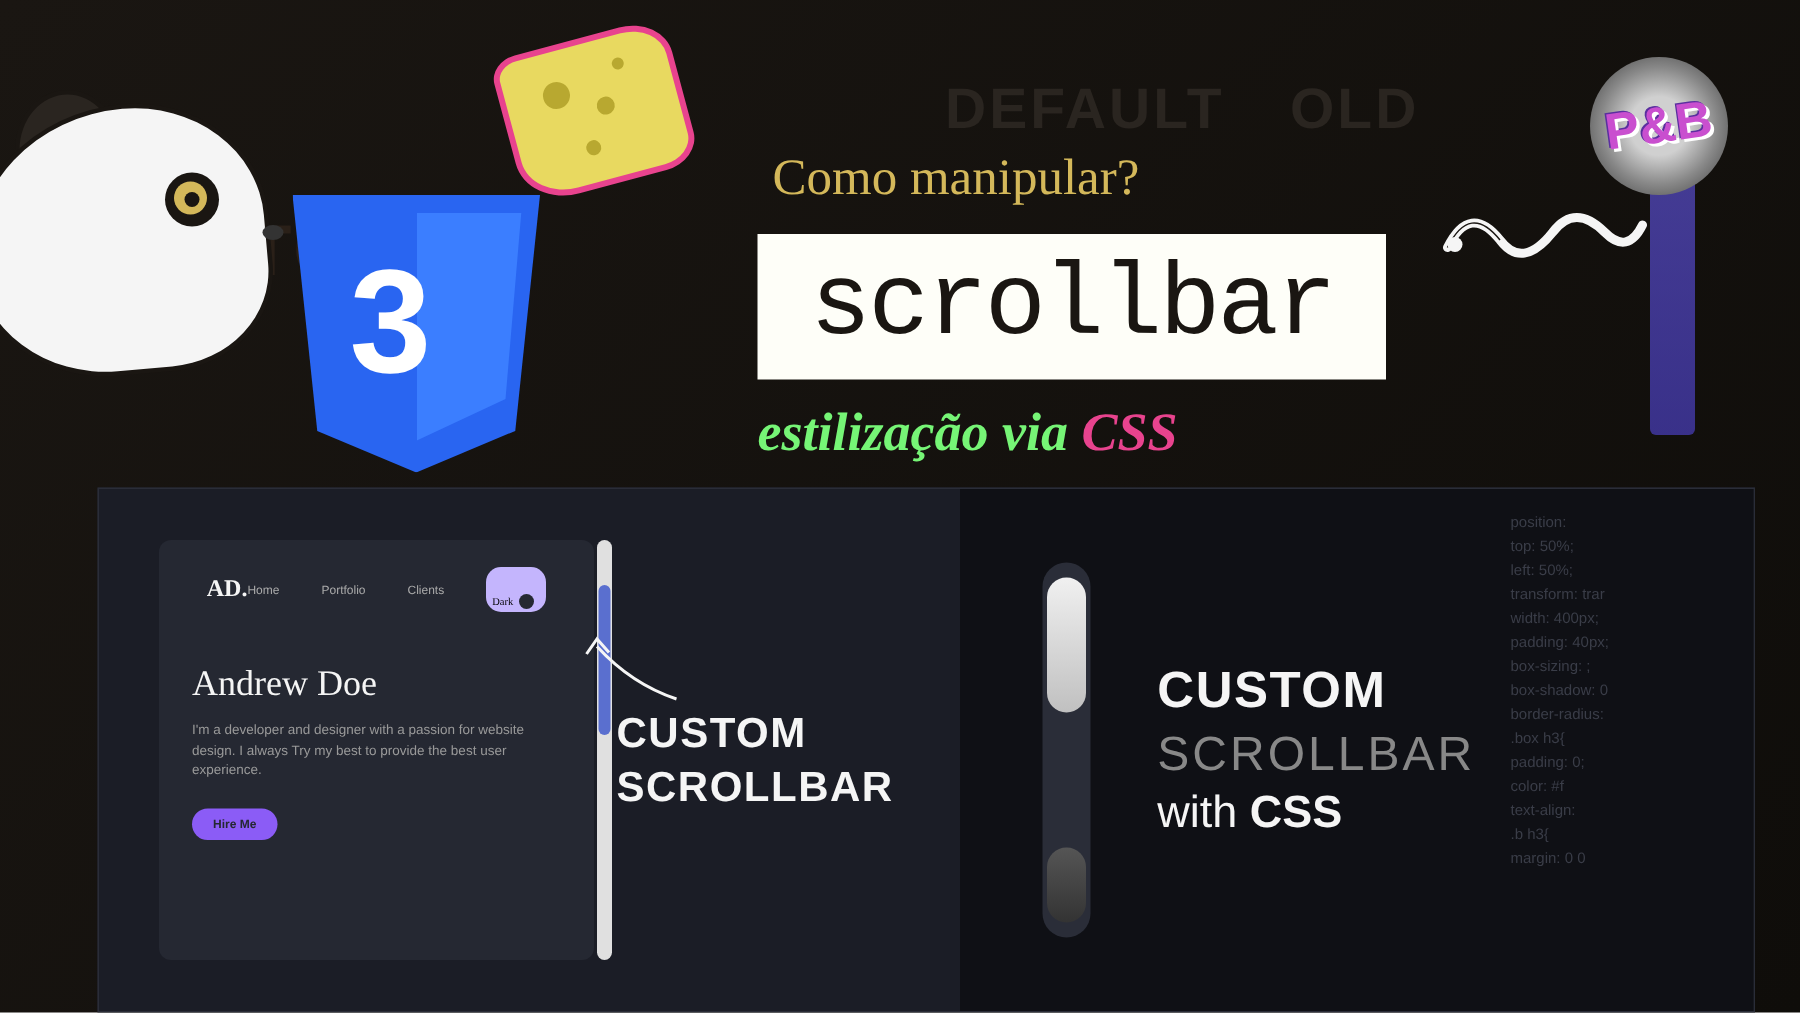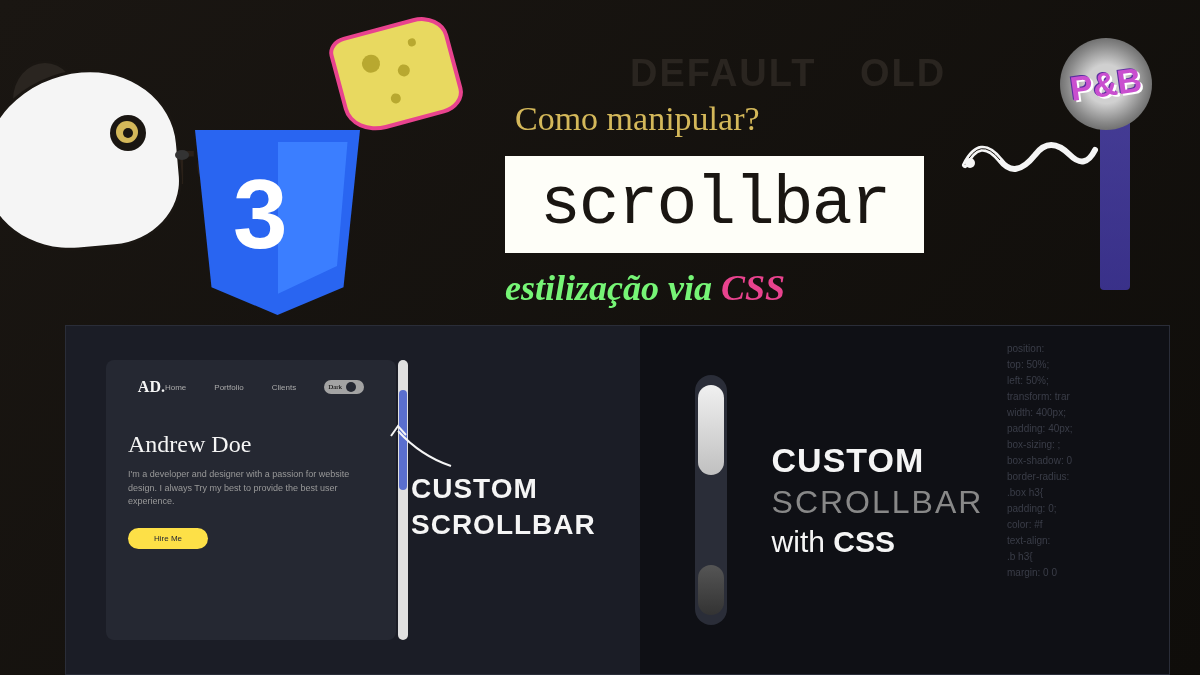--- a/index.html
+++ b/index.html
@@ -232,23 +232,23 @@
   display: flex;
   gap: 28px;
   align-items: center;
 }
 .mini-link {
   color: #aaa;
   font-size: 8px;
   font-family: Arial, sans-serif;
 }
 .mini-toggle {
-  background: #a3a3a3;
+  background: #c4b5fd;
   border-radius: 10px;
-  padding: 2px 8px 2px 4px;
+  padding: 18px 8px 2px 4px;
   font-size: 7px;
   display: flex;
   align-items: center;
   gap: 4px;
 }
 .mini-toggle::after {
   content: '';
   width: 10px;
   height: 10px;
   background: #252832;
@@ -267,27 +267,28 @@
   margin-bottom: 10px;
 }
 .mini-hero-desc {
   color: #999;
   font-size: 9px;
   font-family: Arial, sans-serif;
   line-height: 1.5;
   margin-bottom: 18px;
 }
 .mini-btn {
-  background: #fde047;
+  background: #8b5cf6;
   color: #252832;
   border-radius: 14px;
-  padding: 6px 26px;
+  padding: 6px 14px;
   font-size: 8px;
   font-family: Arial, sans-serif;
   display: inline-block;
+  font-weight: bold;
 }
 .mini-scrollbar {
   position: absolute;
   right: -12px;
   top: 0;
   width: 10px;
   height: 100%;
   background: #e0e0e0;
   border-radius: 5px;
 }

